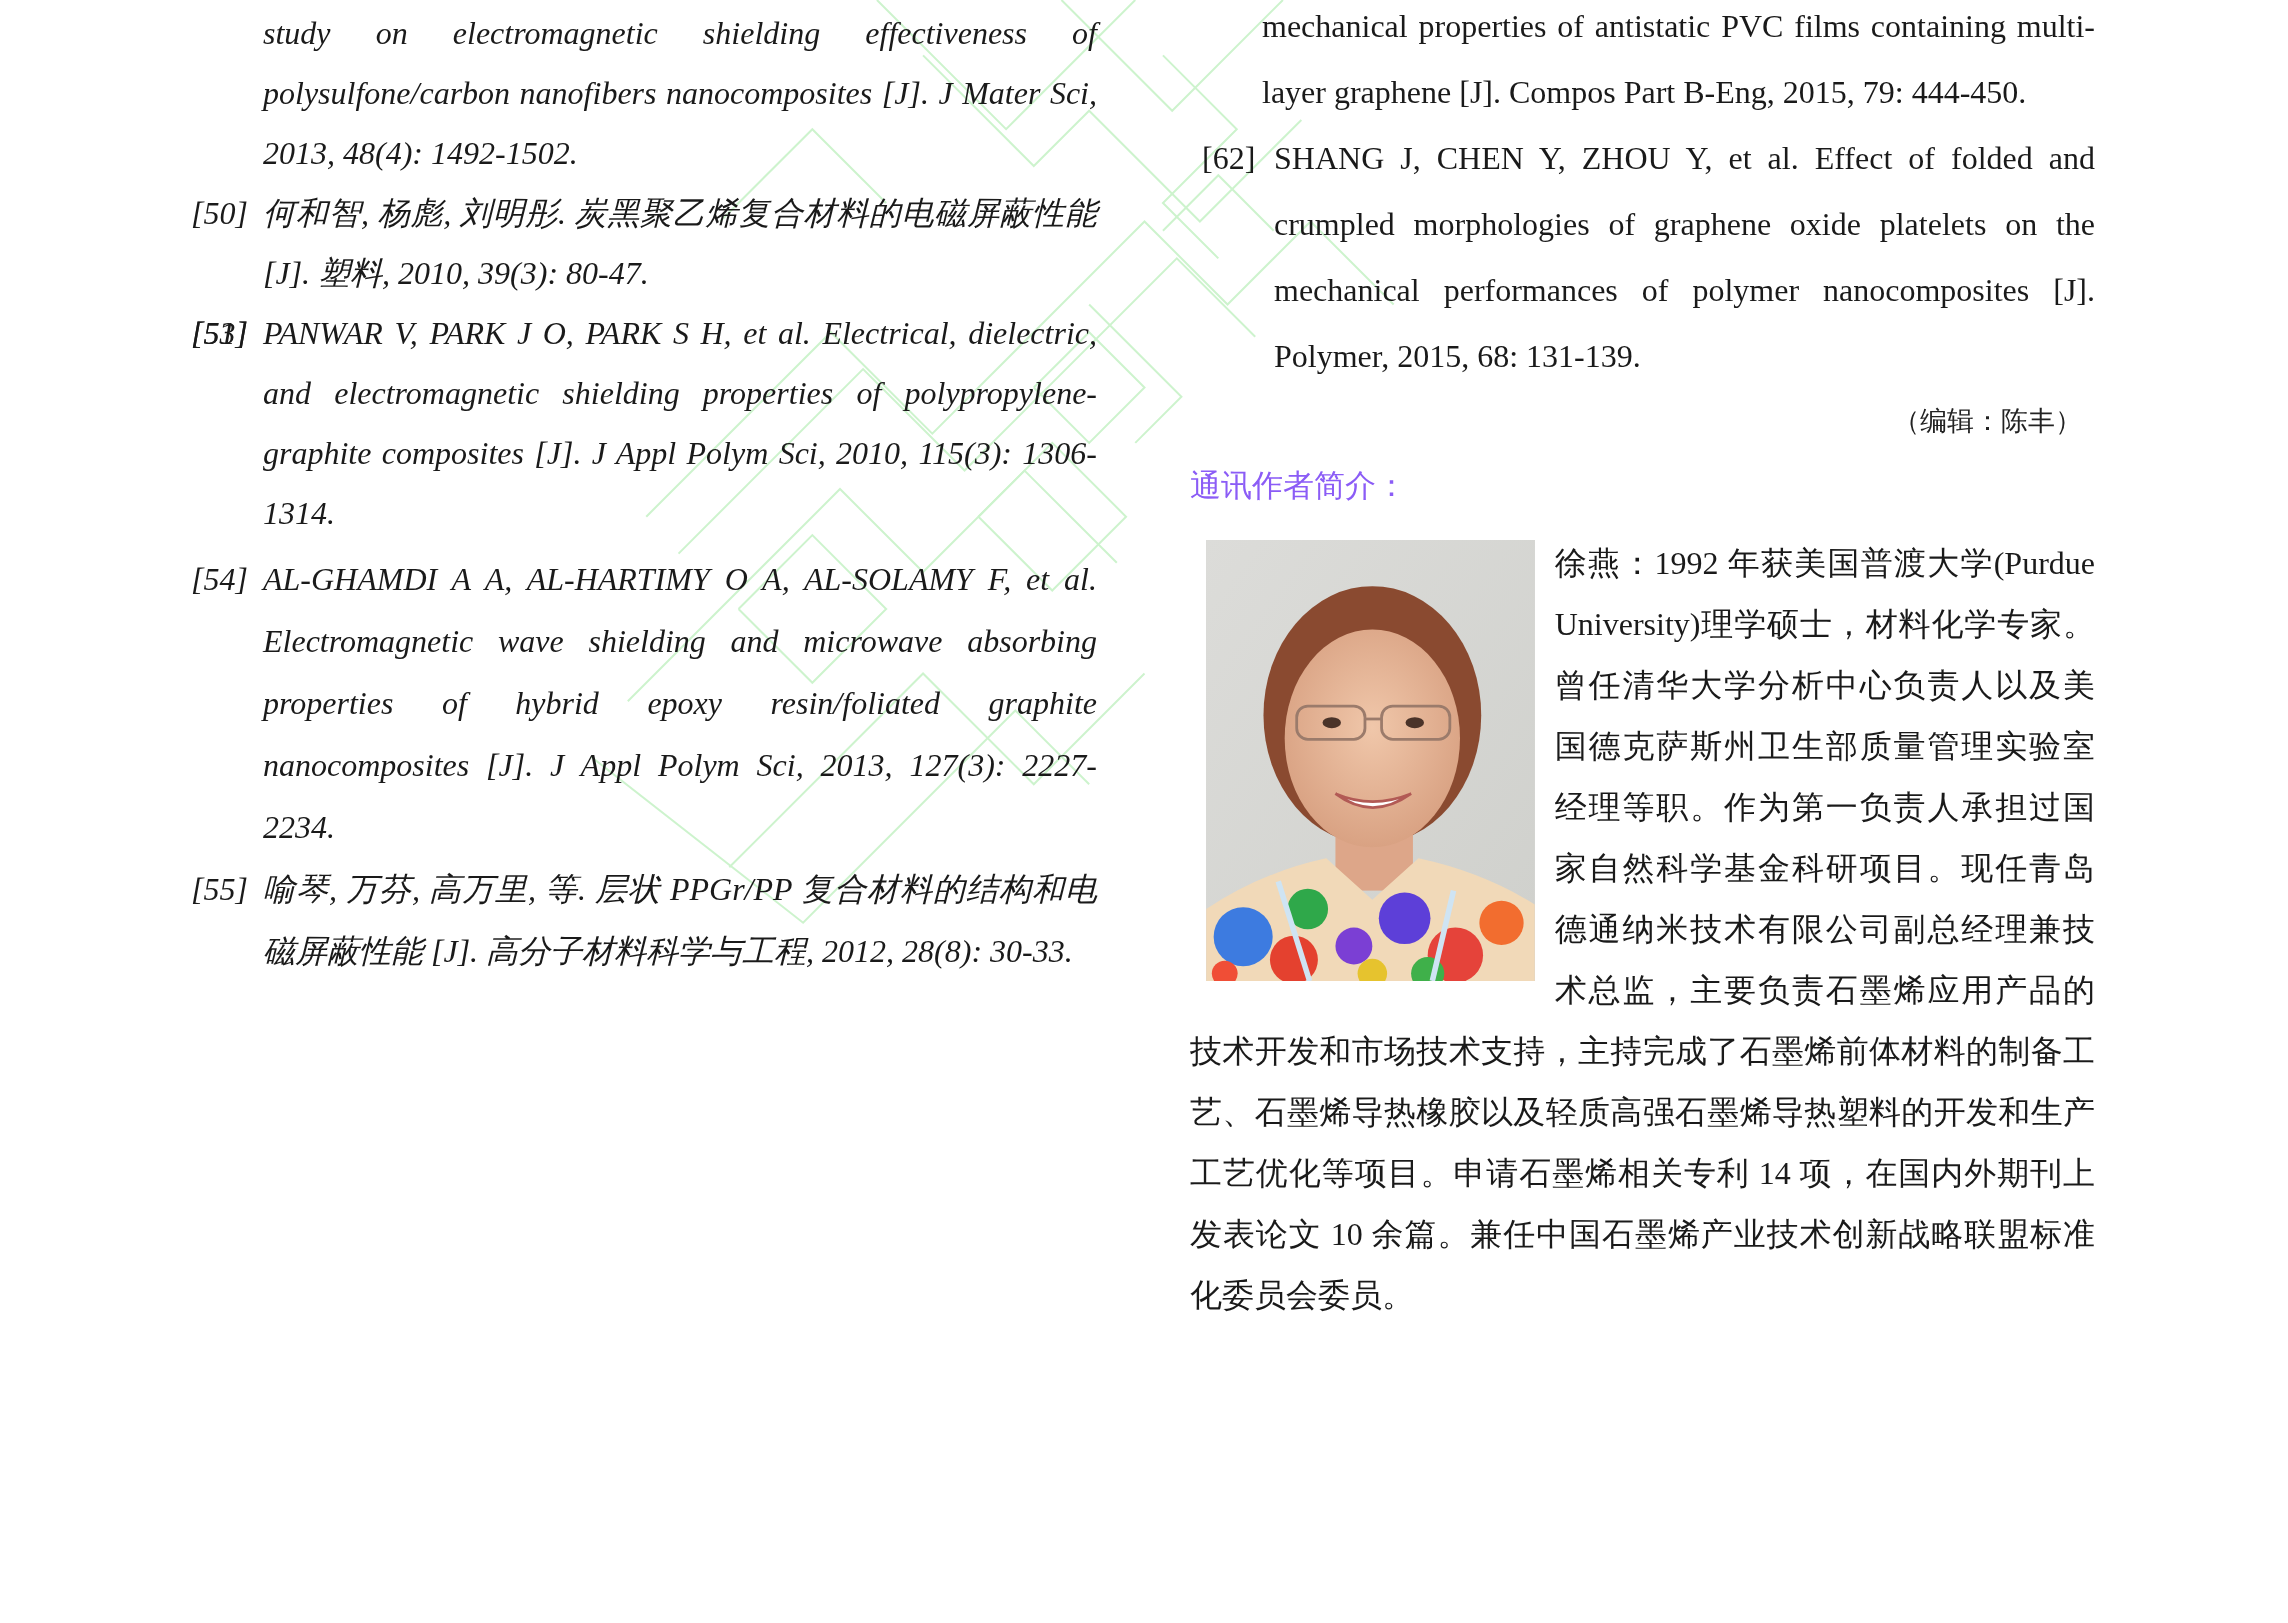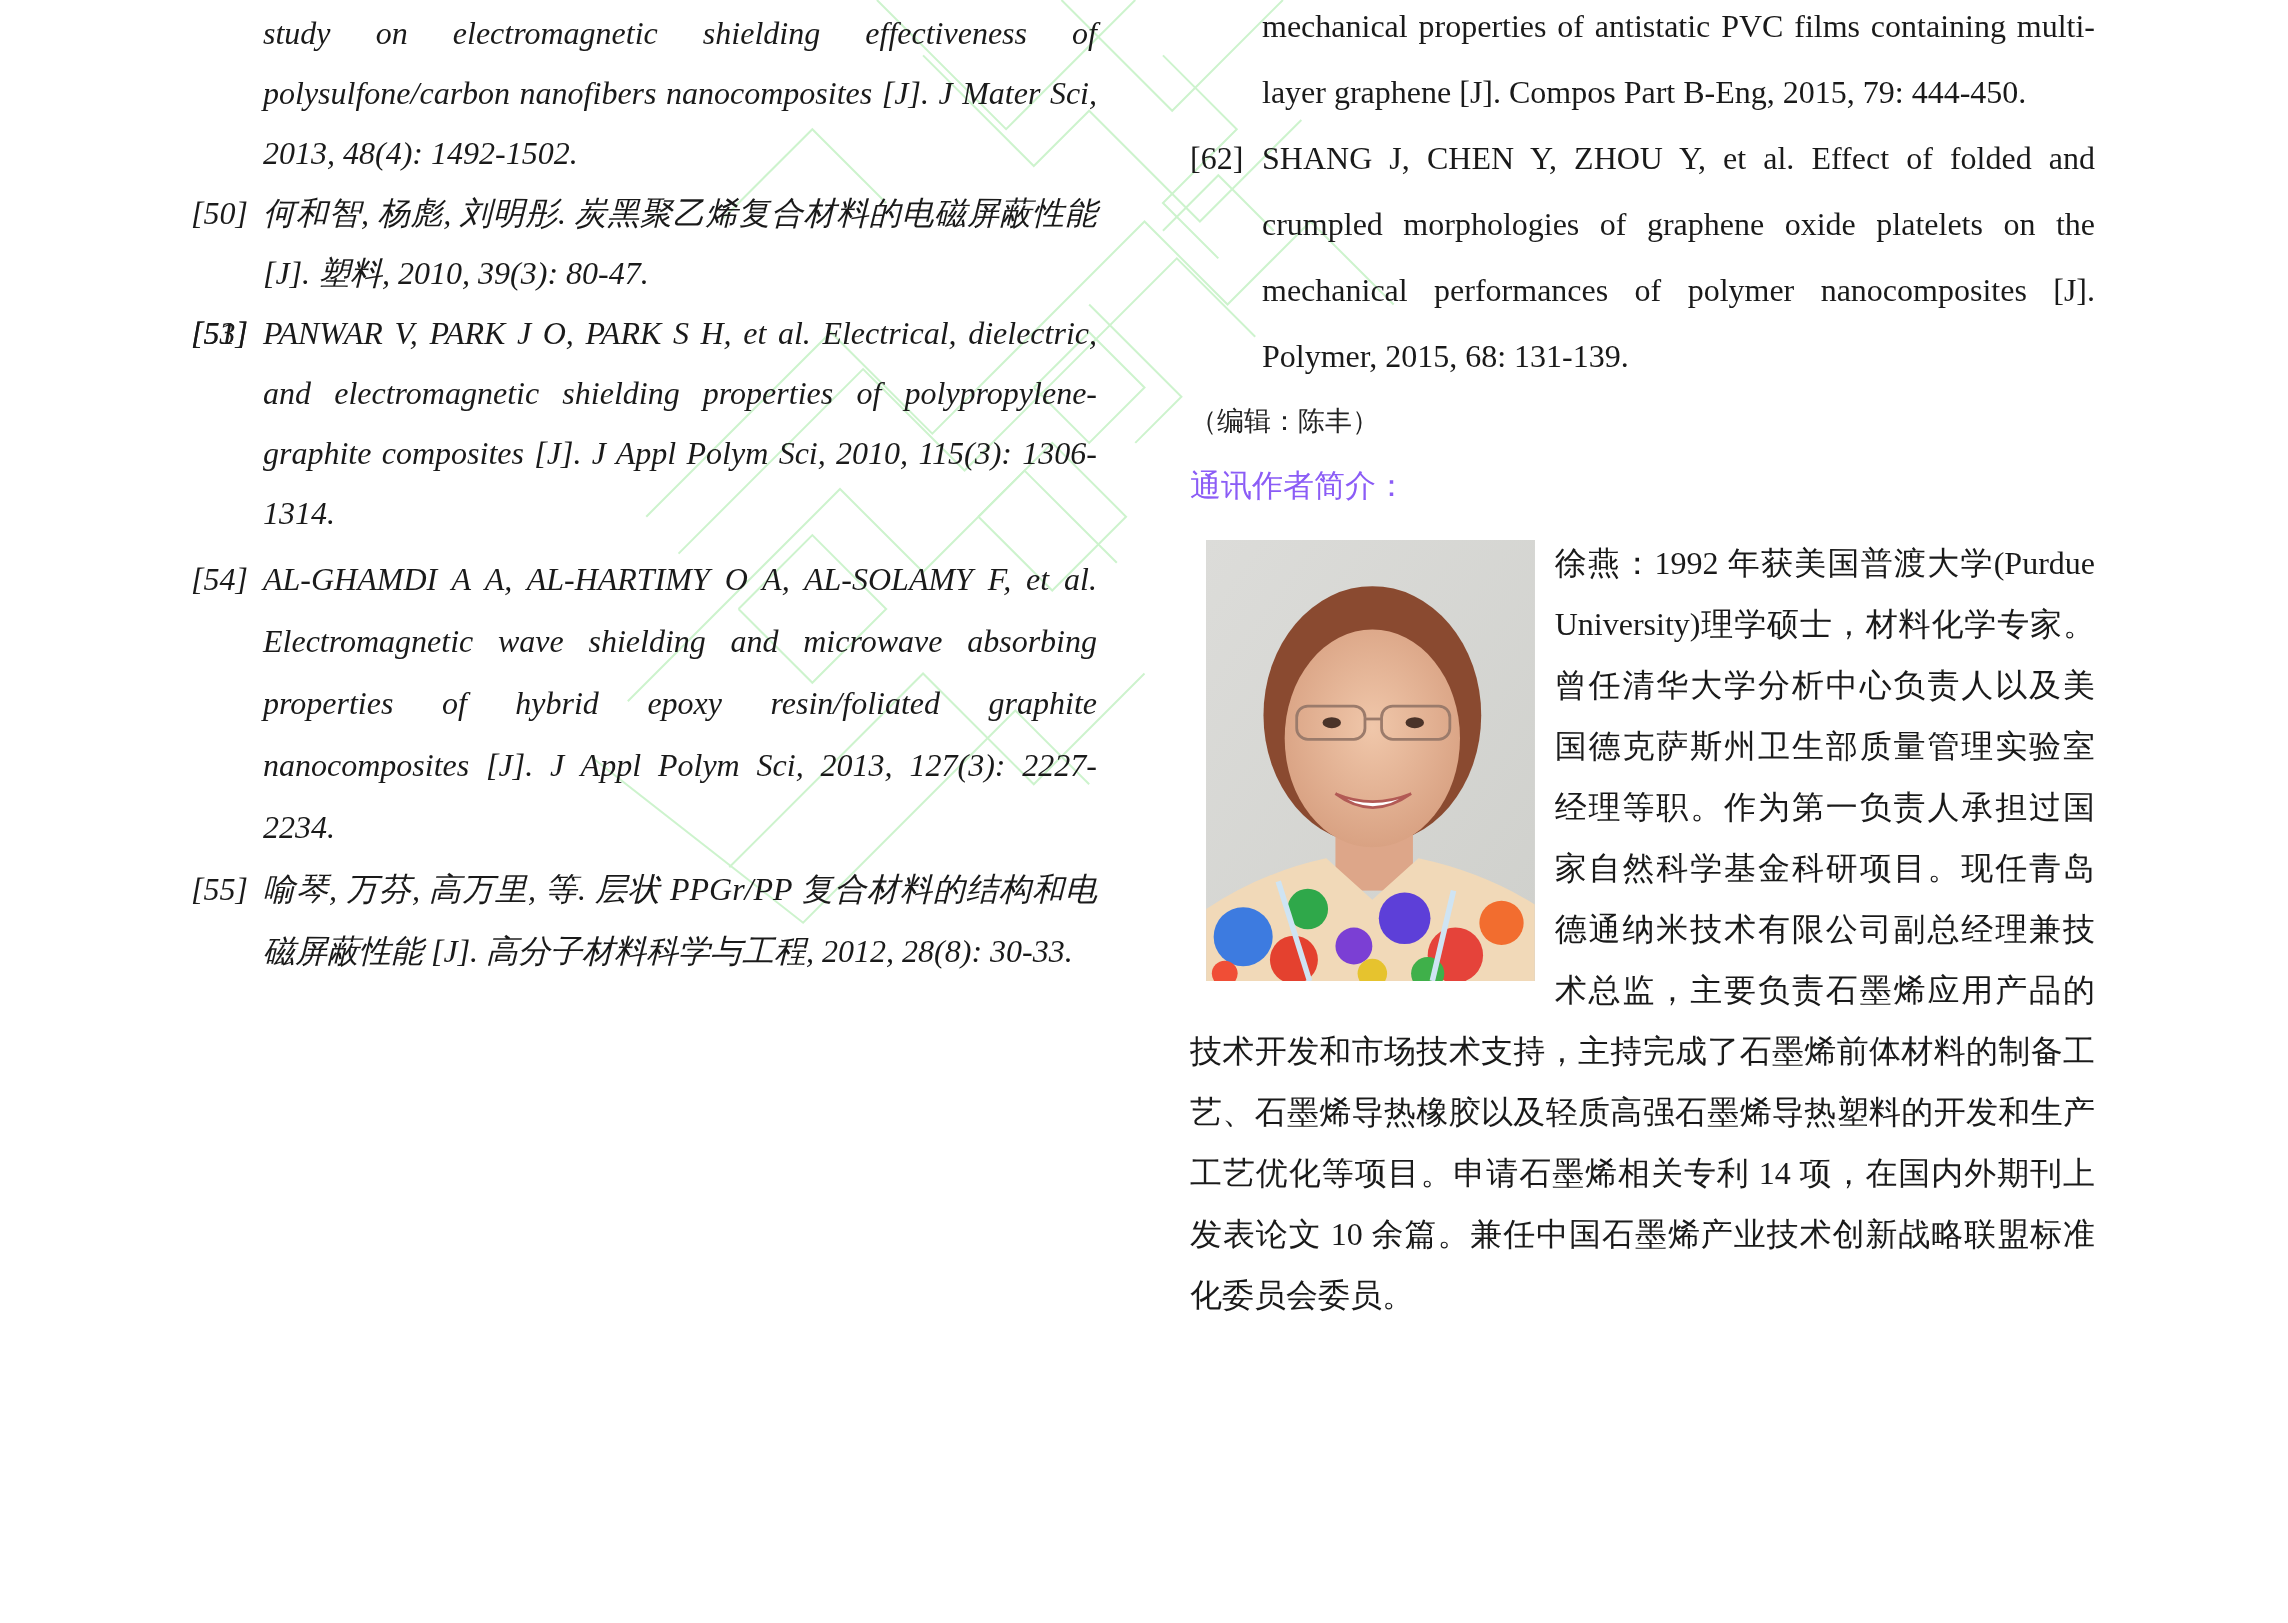--- a/index.html
+++ b/index.html
@@ -14,21 +14,21 @@
   .col-right { left: 1190px; width: 905px; }
 
   .ref { position: relative; padding-left: 72px; font-size: 32px; text-align: justify; text-align-last: left; }
   .ref .num { position: absolute; left: 0; top: 0; }
   .col-left .ref { line-height: 60px; font-style: italic; }
   .col-right .ref { line-height: 66px; }
   .ref.cont { padding-left: 72px; }
   .ref.gap-sm { margin-top: 0; }
   .ref.gap-md { margin-top: 5.5px; }
 
-  .editor { font-size: 27px; margin-top: 11px; padding-right: 13px;
+  .editor { text-align: right; font-size: 27px; margin-top: 11px; padding-right: 13px;
             font-family: "DejaVu Sans", sans-serif; color: #222; line-height: 41px; }
   .bio-heading { font-family: Liberation Serif, serif; font-size: 31px; margin-top: 22px; line-height: 46px; color: #8b5cf6; }
 
   .bio { position: relative; margin-top: 24px; font-size: 32px; line-height: 61px; text-align: justify; }
   .photo { float: left; width: 329px; height: 441px; margin: 7.4px 20px 3.7px 15.7px; position: relative; overflow: hidden;
            background: #d9d9d6; }
   .bio-name { font-weight: normal; }
 </style>
 </head>
 <body>
@@ -77,21 +77,21 @@
     <span class="num">[55]</span>
     <span>喻琴, 万芬, 高万里, 等. 层状 PPGr/PP 复合材料的结构和电磁屏蔽性能 [J]. 高分子材料科学与工程, 2012, 28(8): 30-33.</span>
   </div>
 </div>
 
 <div class="col col-right" style="top:-7.4px;">
   <div class="ref cont">
     <span class="num"></span>
     <span>mechanical properties of antistatic PVC films containing multi-layer graphene [J]. Compos Part B-Eng, 2015, 79: 444-450.</span>
   </div>
-  <div class="ref" style="margin-top:0;">
+  <div class="ref" style="margin-top:0;margin-left:12px;">
     <span class="num">[62]</span>
     <span>SHANG J, CHEN Y, ZHOU Y, et al. Effect of folded and crumpled morphologies of graphene oxide platelets on the mechanical performances of polymer nanocomposites [J]. Polymer, 2015, 68: 131-139.</span>
   </div>
 
   <div class="editor">（编辑：陈丰）</div>
 
   <div class="bio-heading">通讯作者简介：</div>
 
   <div class="bio">
     <div class="photo">

